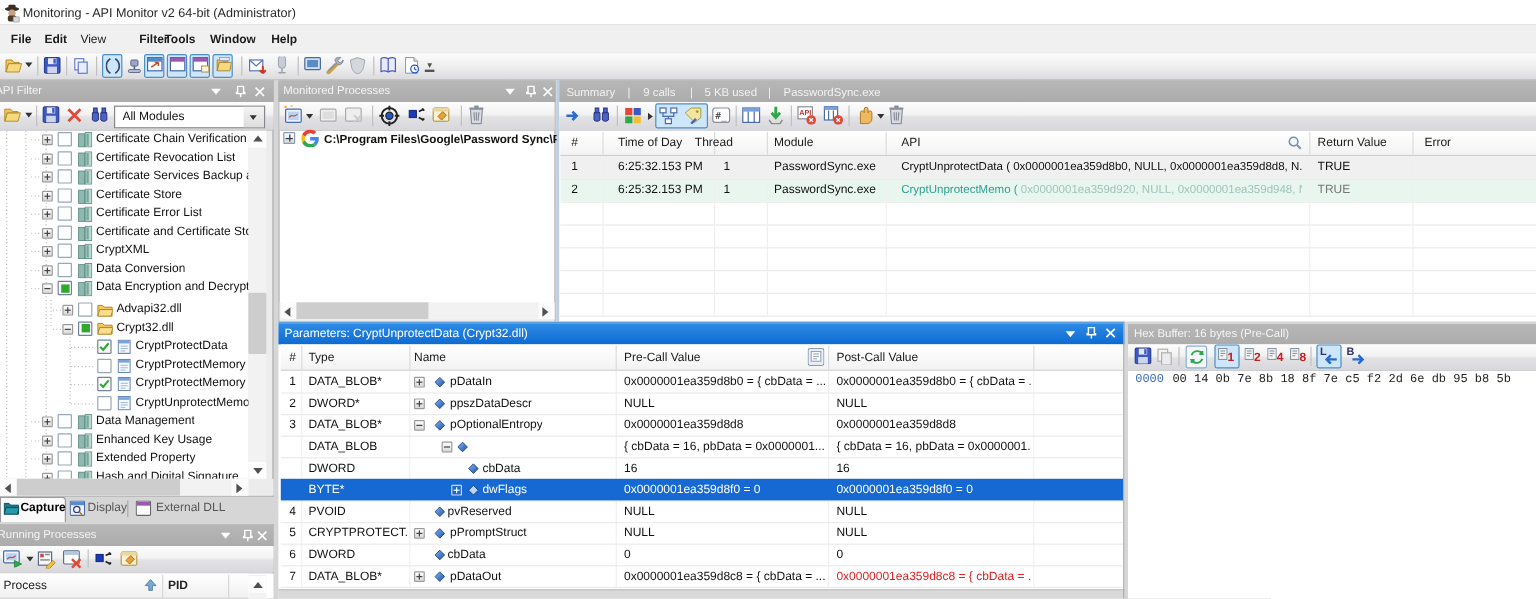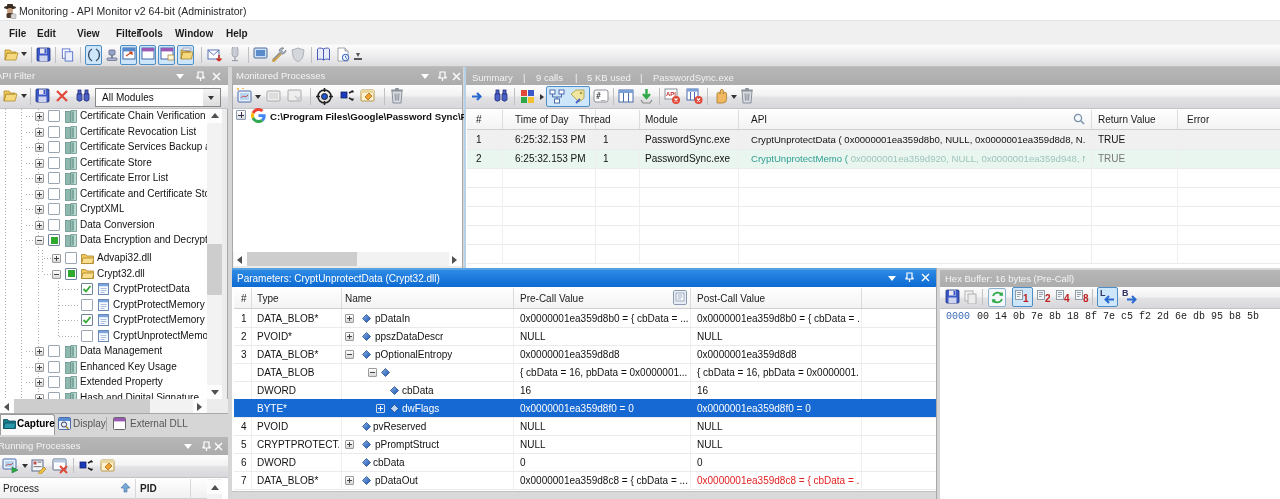--- a/index.html
+++ b/index.html
@@ -15,21 +15,21 @@
 <ellipse cx="7" cy="4.5" rx="6" ry="1.8" fill="#3a2c20"></ellipse>
     <rect x="4" y="1" width="6" height="4" rx="1" fill="#3a2c20"></rect>
 <circle cx="7" cy="8" r="3" fill="#c8a082"></circle>
     <rect x="3.5" y="10" width="7" height="5" rx="1.5" fill="#4a3828"></rect>
 <rect x="8" y="11" width="5" height="4.5" rx="0.5" fill="#d8d8d8" stroke="#888" stroke-width="0.5"></rect>
   </svg>
 <div class="a nw" style="left:19px;top:5px;font-size:10.5px;color:#2a2a2e">Monitoring - API Monitor v2 64-bit (Administrator)</div>
 <div class="a" style="left:0px;top:21px;width:1280px;height:23px;background:#f0f0f0"></div>
 <div class="a nw" style="left:9px;top:28px;font-size:10px;font-weight:bold;color:#1c1c1c">File</div>
 <div class="a nw" style="left:37px;top:28px;font-size:10px;font-weight:bold;color:#1c1c1c">Edit</div>
-<div class="a nw" style="left:77px;top:28px;font-size:10px;font-weight:bold;color:#1c1c1c">View</div>
+<div class="a nw" style="left:67px;top:28px;font-size:10px;font-weight:normal;color:#1c1c1c">View</div>
 <div class="a nw" style="left:116px;top:28px;font-size:10px;font-weight:bold;color:#1c1c1c">Filter</div>
 <div class="a nw" style="left:137px;top:28px;font-size:10px;font-weight:bold;color:#1c1c1c">Tools</div>
 <div class="a nw" style="left:175px;top:28px;font-size:10px;font-weight:bold;color:#1c1c1c">Window</div>
 <div class="a nw" style="left:226px;top:28px;font-size:10px;font-weight:bold;color:#1c1c1c">Help</div>
 <div class="a" style="left:0px;top:44px;width:1280px;height:23px;background:linear-gradient(#fcfcfc,#eeeeef 50%,#dcdcdf);border-bottom:1px solid #bfbfc2;border-top:1px solid #f5f5f5"></div>
 <svg class="a" style="left:4px;top:47px" width="16" height="16" viewBox="0 0 16 16">
     <path d="M1 13 L3 6 L14 6 L12 13 Z" fill="#f6d97e" stroke="#b08d2a" stroke-width="0.8"></path>
     <path d="M1 13 L1 3 L6 3 L7.5 5 L12 5 L12 6 L3 6 Z" fill="#f0c75a" stroke="#b08d2a" stroke-width="0.8"></path>
   </svg>
 <div class="a" style="left:21px;top:52px;width:0;height:0;border-left:3px solid transparent;border-right:3px solid transparent;border-top:4px solid #333"></div>
@@ -693,21 +693,21 @@
         <stop offset="0" stop-color="#8ab4e8"></stop>
         <stop offset="1" stop-color="#1a50b0"></stop>
       </linearGradient>
     </defs>
     <path d="M4.5 0.5 L8.5 4.5 L4.5 8.5 L0.5 4.5 Z" fill="url(#dg)" stroke="#16407e" stroke-width="0.7"></path>
   </svg>
 <div class="a nw" style="left:375px;top:313px;font-size:10px;color:#111">pDataIn</div>
 <div class="a nw" style="left:520px;top:313px;font-size:10px;color:#111;width:168px">0x0000001ea359d8b0 = { cbData = ...</div>
 <div class="a nw" style="left:697px;top:313px;font-size:10px;color:#111;width:162px">0x0000001ea359d8b0 = { cbData = ...</div>
 <div class="a nw" style="left:241px;top:331px;font-size:10px;color:#111">2</div>
-<div class="a nw" style="left:257px;top:331px;font-size:10px;color:#111;width:82px">PVOID*</div>
+<div class="a nw" style="left:257px;top:331px;font-size:10px;color:#111;width:82px">DWORD*</div>
 <div class="a" style="left:345px;top:331.5px;width:9px;height:9px;background:linear-gradient(#fff,#d8d8d8);border:1px solid #9a9a9a;border-radius:1px"></div>
 <div class="a" style="left:347px;top:335.5px;width:5px;height:1px;background:#444"></div>
 <div class="a" style="left:349px;top:333.5px;width:1px;height:5px;background:#444"></div>
 <svg class="a" style="left:362px;top:332px" width="9" height="9" viewBox="0 0 9 9">
     <defs>
       <linearGradient id="dg" x1="0" y1="0" x2="1" y2="1">
         <stop offset="0" stop-color="#8ab4e8"></stop>
         <stop offset="1" stop-color="#1a50b0"></stop>
       </linearGradient>
     </defs>

